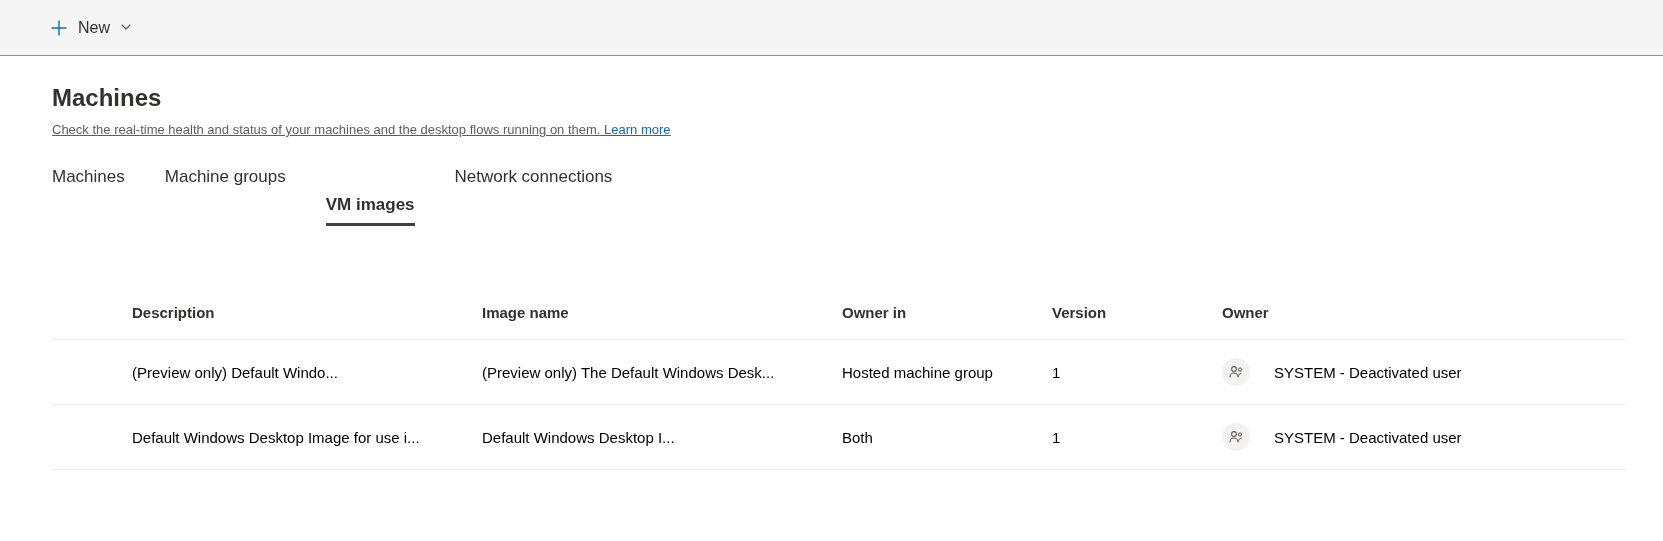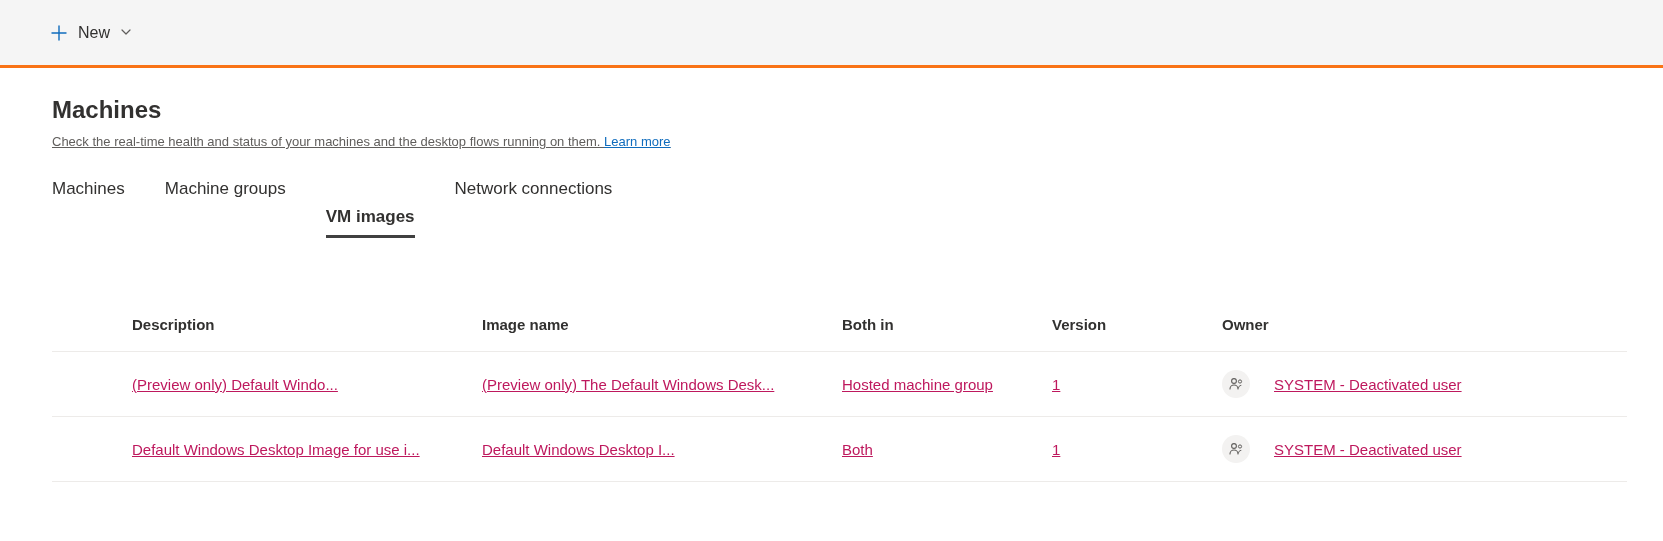--- a/index.html
+++ b/index.html
@@ -4,23 +4,23 @@
 <style>
   * { box-sizing: border-box; margin: 0; padding: 0; }
   body {
     font-family: "Segoe UI", -apple-system, BlinkMacSystemFont, sans-serif;
     background: #ffffff;
     color: #323130;
     width: 1663px;
   }
   .toolbar {
     background: #f5f5f5;
-    border-bottom: 3px solid #f97316;
+    border-bottom: 1px solid #f97316;
     padding: 10px 50px;
-    height: 68px;
+    height: 56px;
     display: flex;
     align-items: center;
   }
   .new-button {
     display: inline-flex;
     align-items: center;
     gap: 10px;
     cursor: pointer;
     color: #323130;
     font-size: 16px;
@@ -78,26 +78,25 @@
     border-top: none;
     border-bottom: 1px solid #edebe9;
   }
   .th {
     font-size: 15px;
     font-weight: 600;
     color: #323130;
   }
   .td {
     font-size: 15px;
-    color: #be185d;
+    color: #000000;
     white-space: nowrap;
     overflow: hidden;
     text-overflow: ellipsis;
     padding-right: 16px;
-    text-decoration: underline;
   }
   .owner-cell {
     display: flex;
     align-items: center;
     gap: 24px;
     text-align: right;
   }
   .avatar {
     width: 28px;
     height: 28px;
@@ -141,21 +140,21 @@
     <div class="tab">Machine groups</div>
     <div class="tab active">VM images</div>
     <div class="tab">Network connections</div>
   </div>
 
   <div class="table">
     <div class="table-header">
       <div></div>
       <div class="th">Description</div>
       <div class="th">Image name</div>
-      <div class="th">Both in</div>
+      <div class="th">Owner in</div>
       <div class="th">Version</div>
       <div class="th">Owner</div>
     </div>
 
     <div class="table-row">
       <div></div>
       <div class="td">(Preview only) Default Windo...</div>
       <div class="td">(Preview only) The Default Windows Desk...</div>
       <div class="td">Hosted machine group</div>
       <div class="td">1</div>

